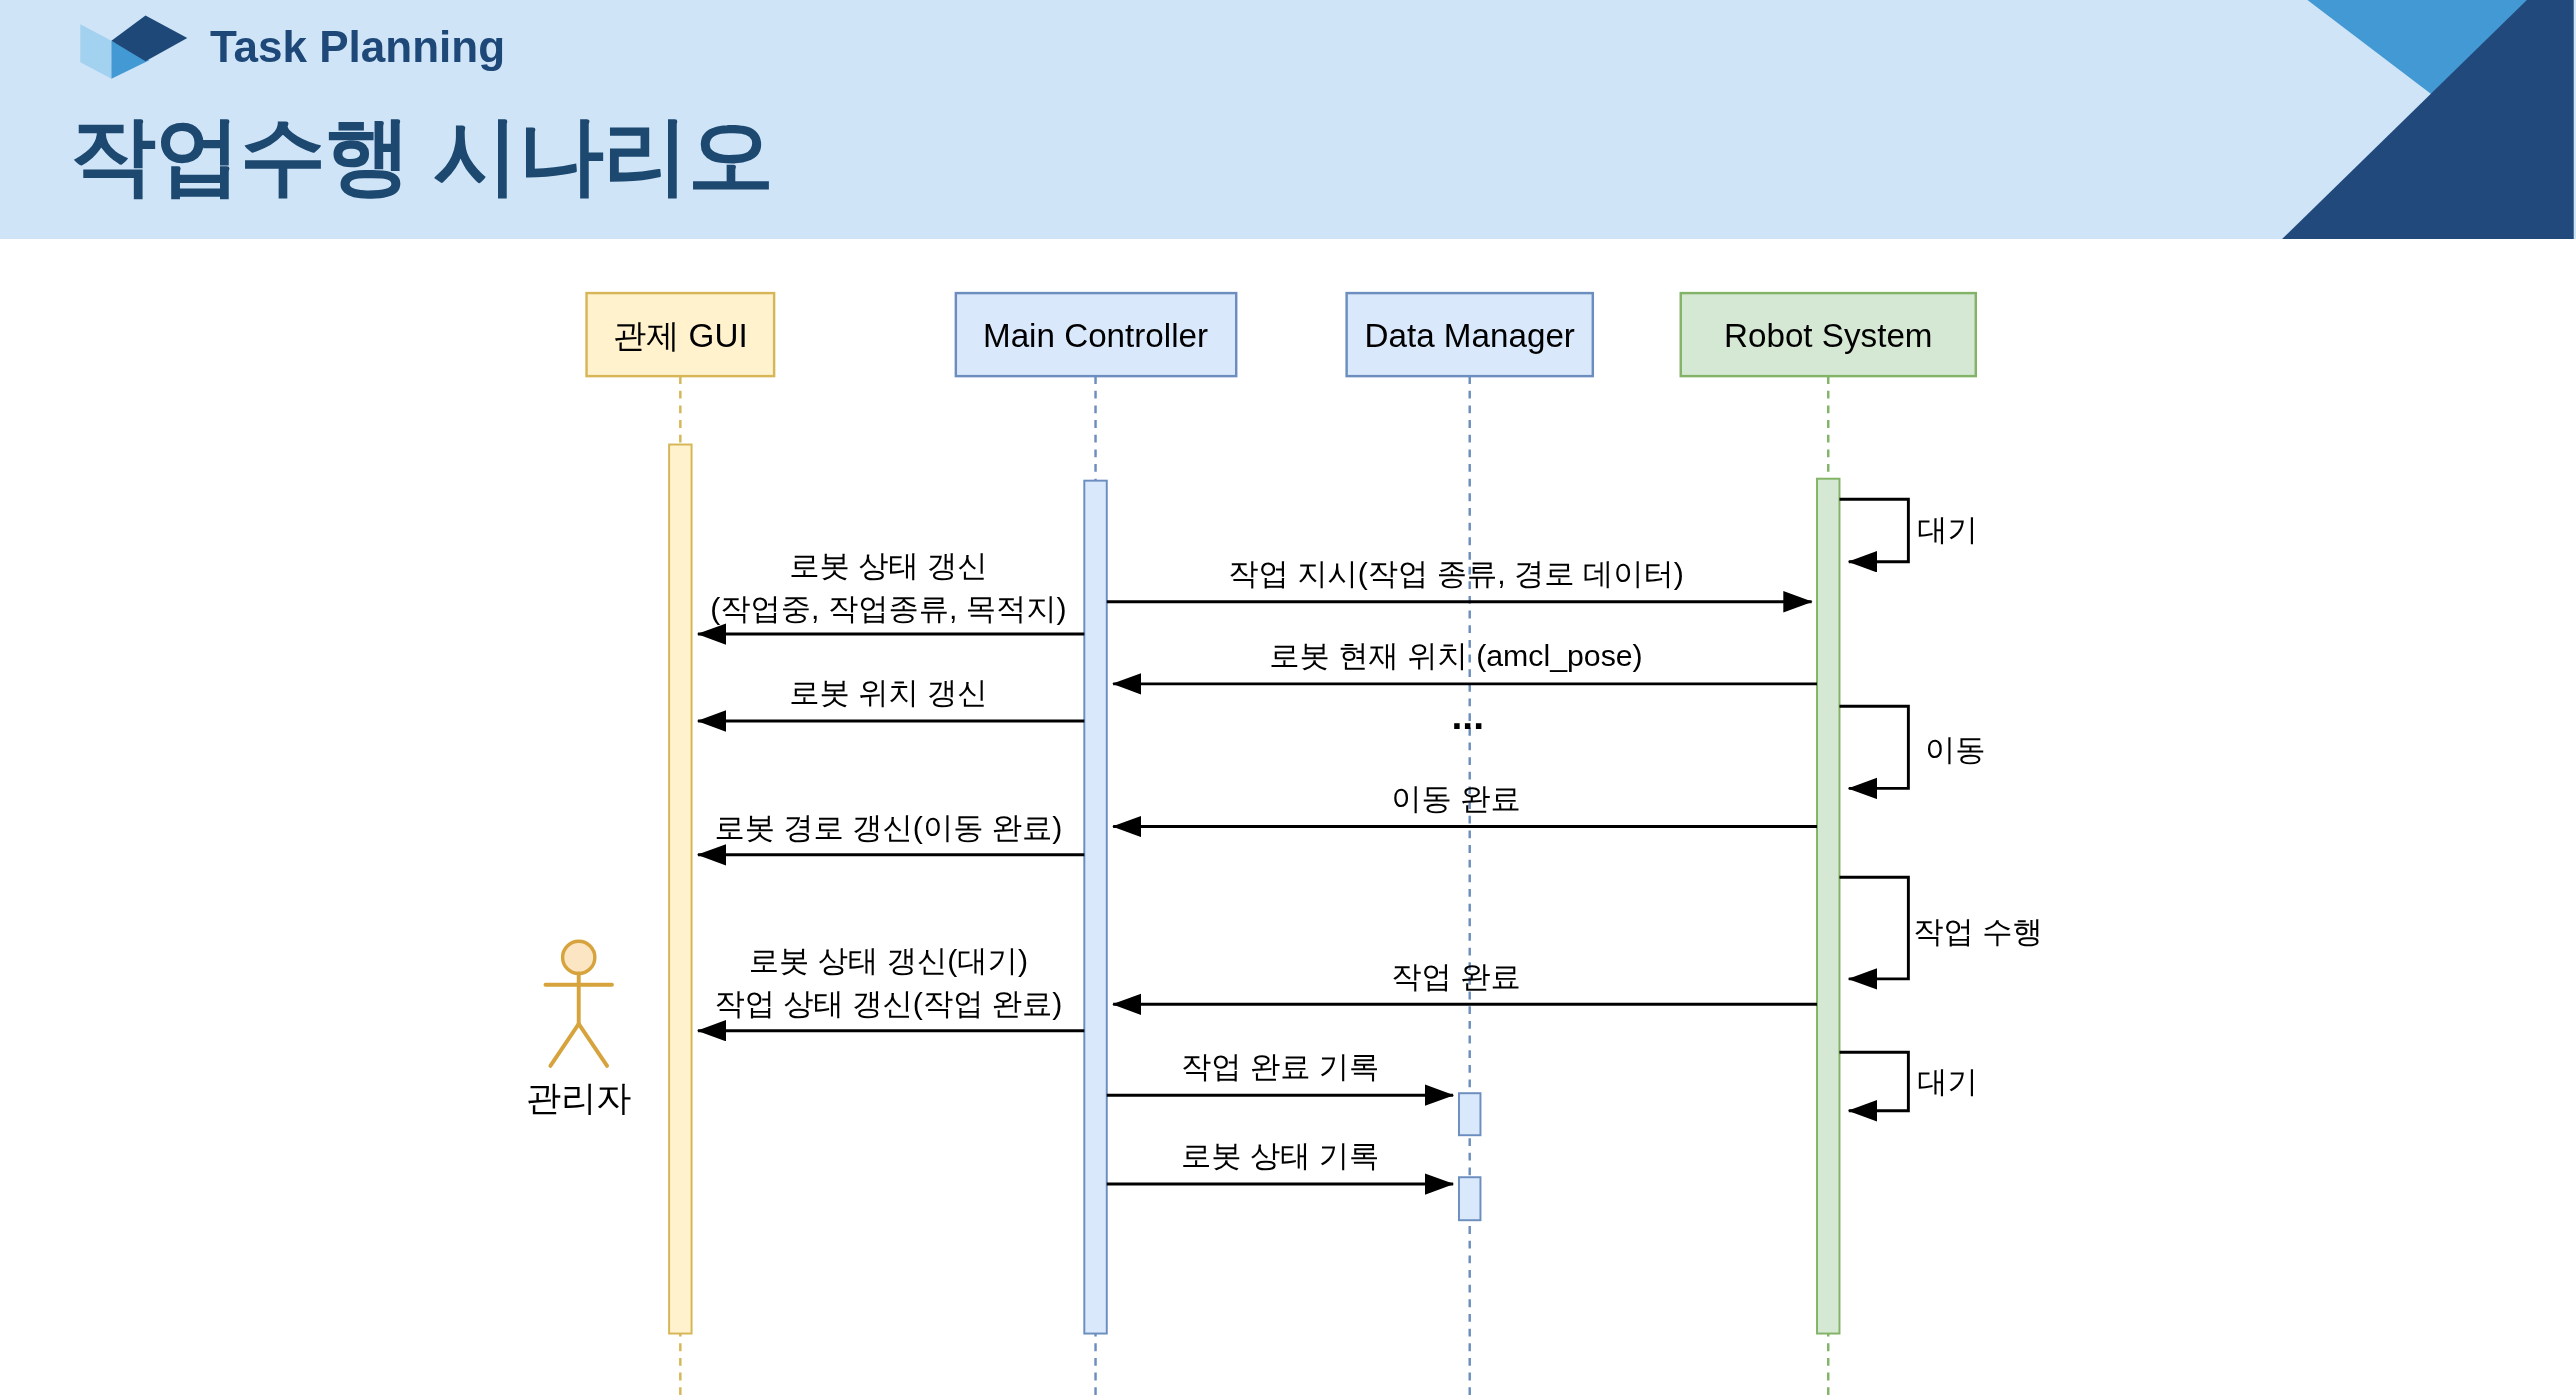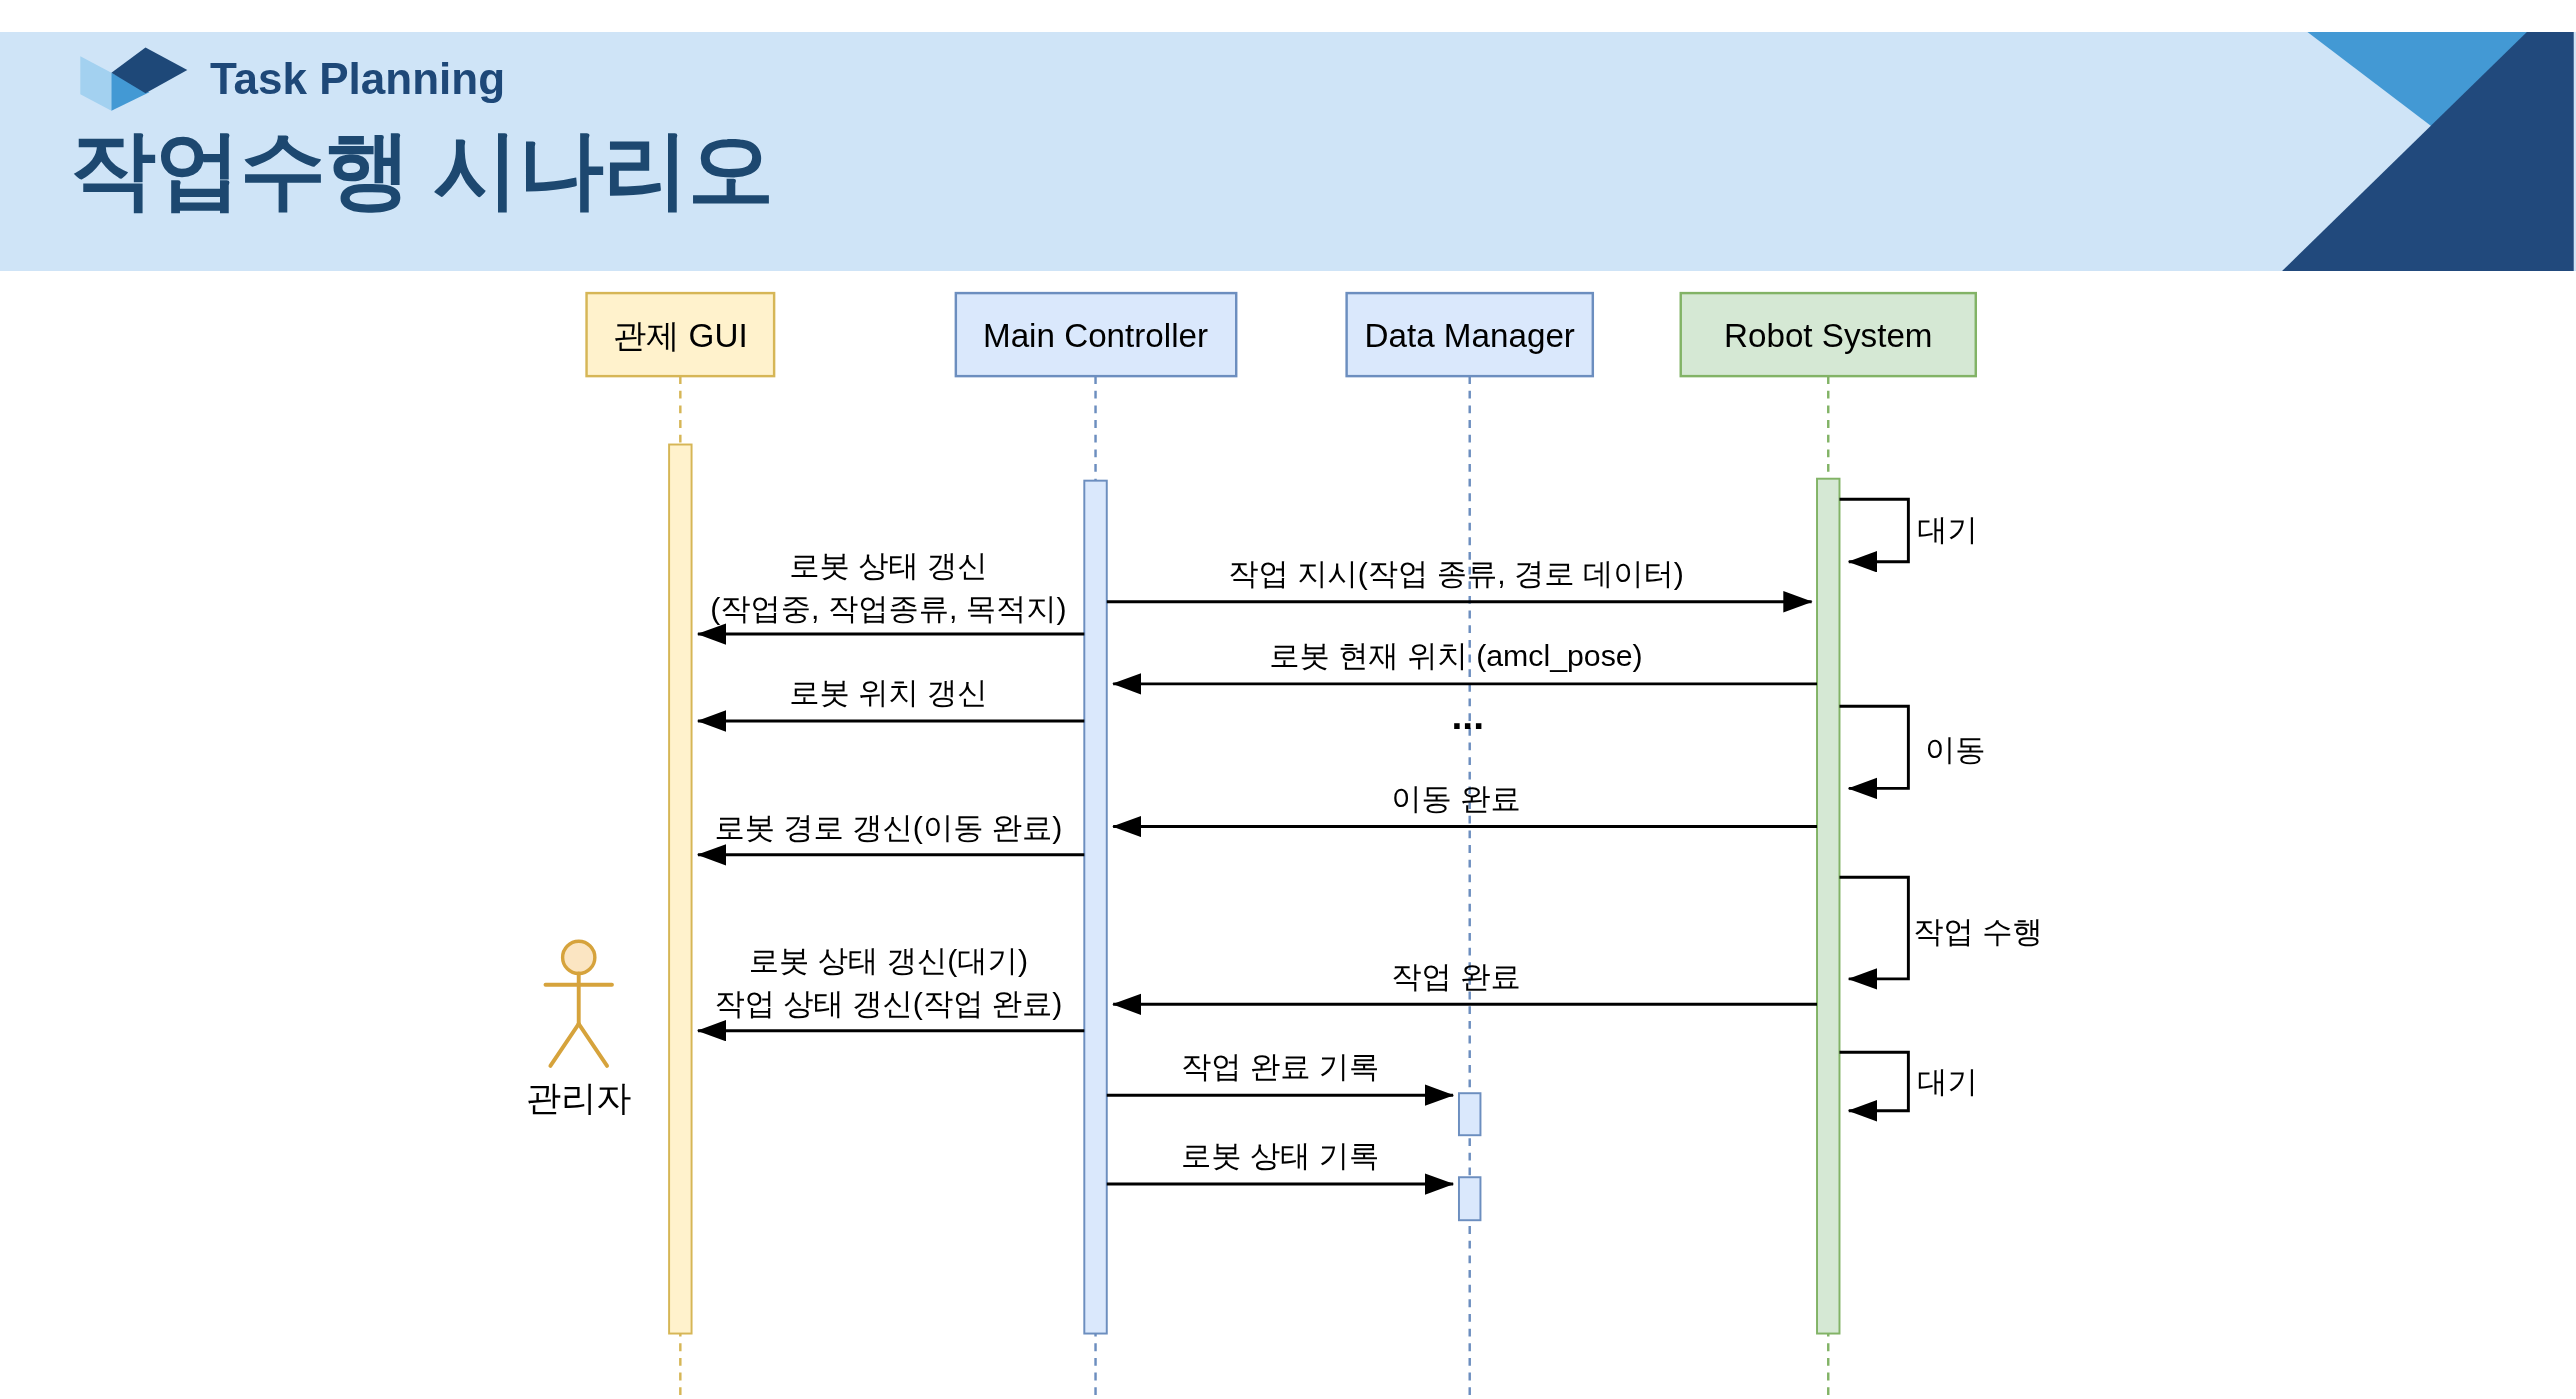--- a/index.html
+++ b/index.html
@@ -5,30 +5,29 @@
   html,body{margin:0;padding:0;background:#ffffff;}
   .stage{
     position:relative;width:2576px;height:1399px;overflow:hidden;
     background:#ffffff;
     font-family:"Liberation Sans", sans-serif;
   }
   
   .header{
     position:absolute;left:0;top:0;width:2576px;height:239px;
     background:#cfe4f7;
-    margin-top:32px;
   }
   .corner-svg{position:absolute;left:0;top:0;width:2576px;height:239px;}
   .logo-svg{position:absolute;left:0;top:0;width:254px;height:107px;}
   .brand{
     position:absolute;left:210px;top:21.5px;
     font-size:44px;font-weight:bold;color:#1e4878;letter-spacing:0px;
   }
   .page-title{
-    position:absolute;left:70px;top:80px;margin:0;
+    position:absolute;left:70px;top:98px;margin:0;
     font-size:86px;font-weight:bold;color:#1d4870;letter-spacing:-1px;
   }
   
   .diagram-svg{position:absolute;left:0;top:0;width:2576px;height:1399px;}
   text{font-family:"Liberation Sans", sans-serif;fill:#000000;}
   .msg-label{font-size:31px;}
   .part-label{font-size:34px;}
   .loop-label{font-size:31px;}
   .actor-label{font-size:36px;}
   .ellipsis{font-size:40px;font-weight:bold;}

